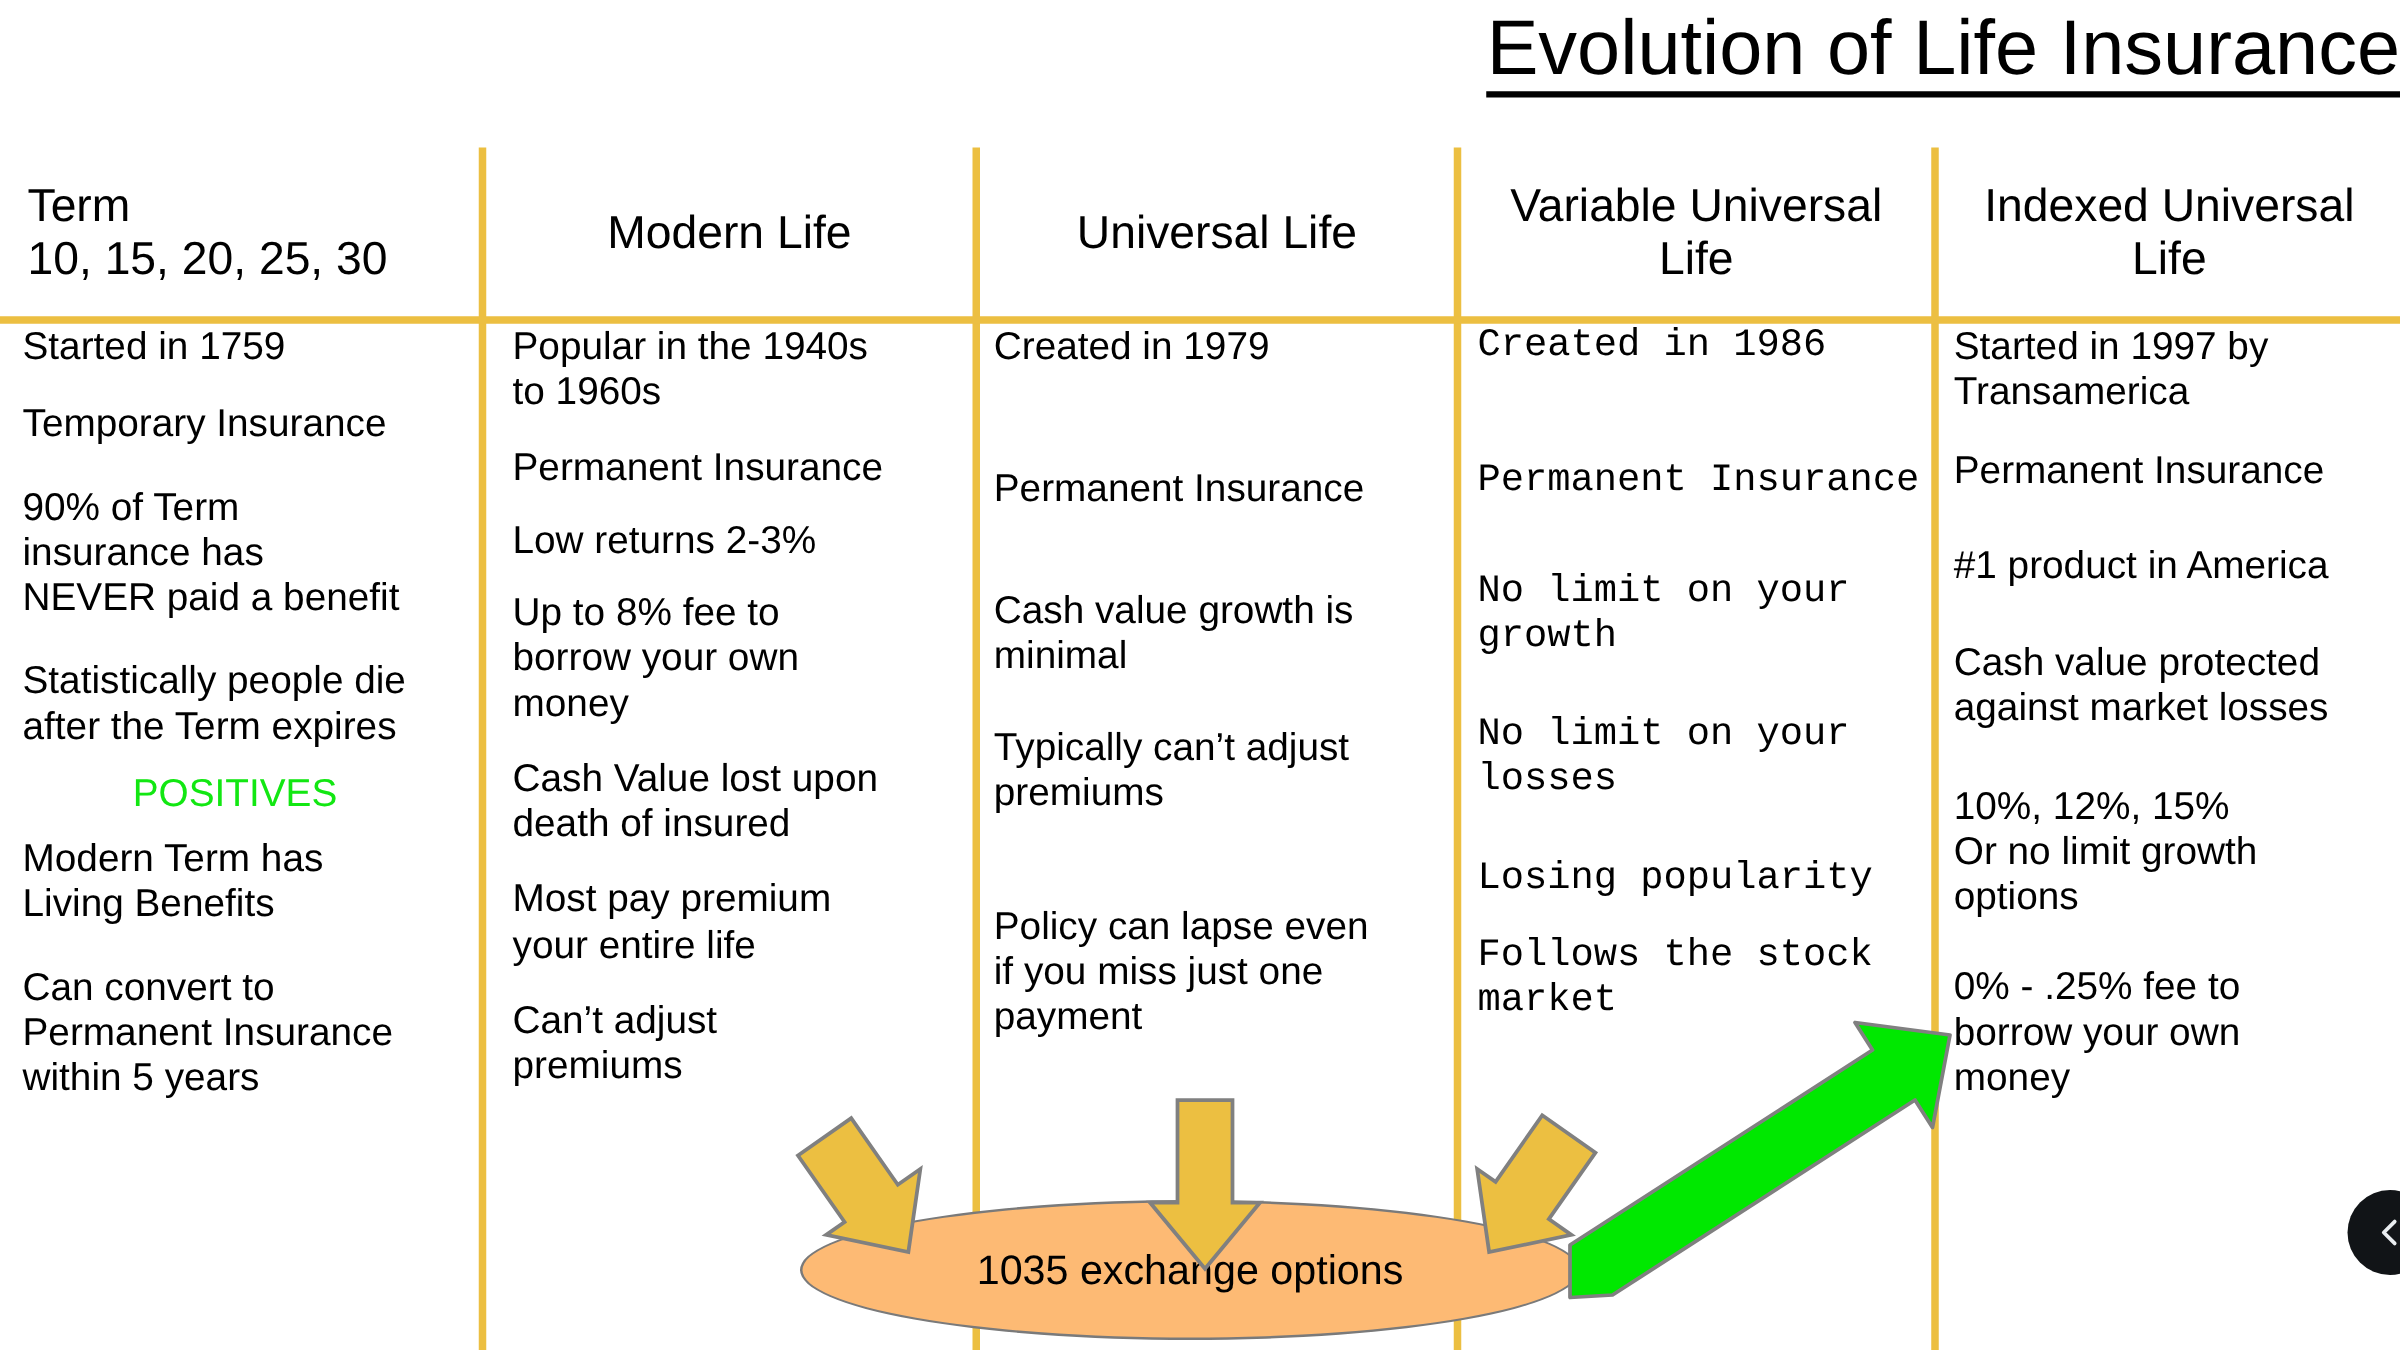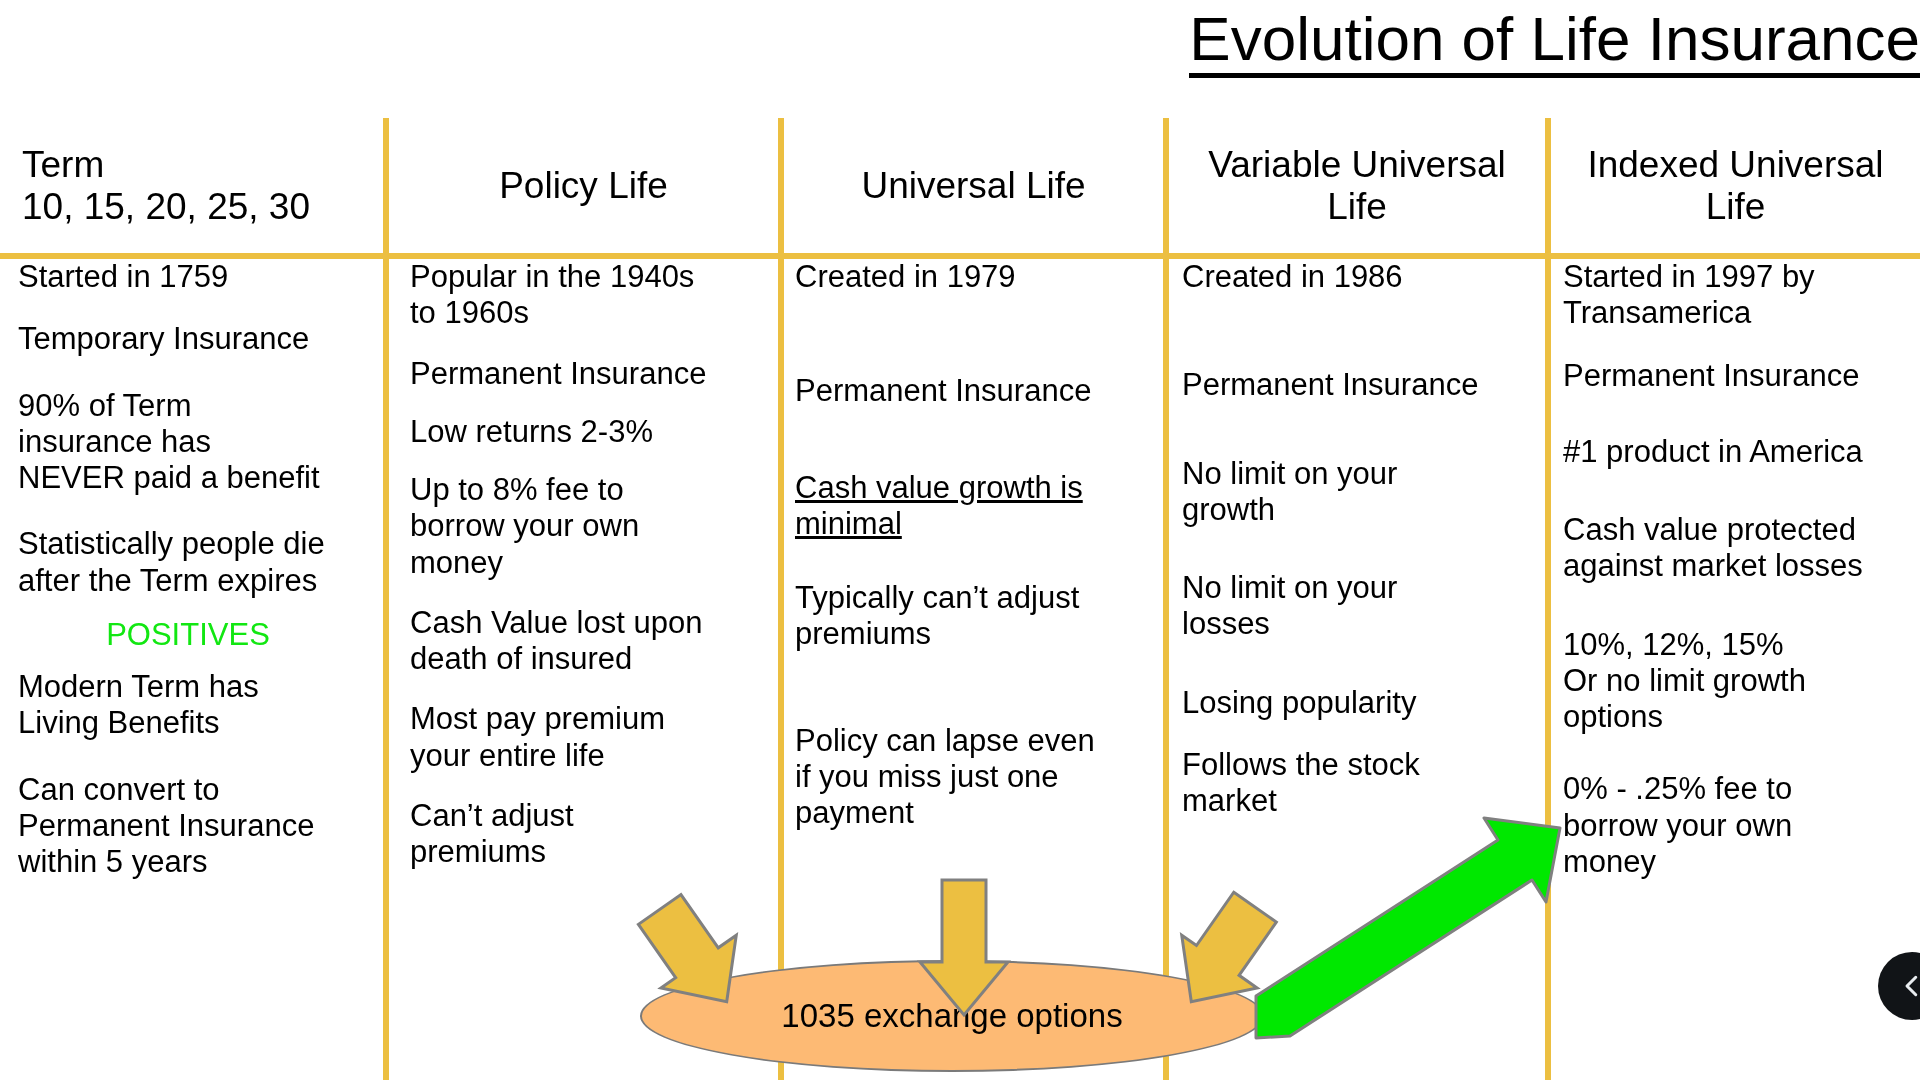--- a/index.html
+++ b/index.html
@@ -159,21 +159,21 @@
   <div class="vline" style="left:1545px; height:962px;"></div>
 
   <div id="hline"></div>
 
   <div class="col-header left-align" style="left:0px; width:383px;">
     <span style="white-space:pre-line;">Term
 10, 15, 20, 25, 30</span>
   </div>
 
   <div class="col-header" style="left:389px; width:389px;">
-    <span style="white-space:pre-line;">Policy Life</span>
+    <span style="white-space:pre-line;">Modern Life</span>
   </div>
 
   <div class="col-header" style="left:784px; width:379px;">
     <span style="white-space:pre-line;">Universal Life</span>
   </div>
 
   <div class="col-header" style="left:1169px; width:376px;">
     <span style="white-space:pre-line;">Variable Universal
 Life</span>
   </div>
@@ -211,30 +211,30 @@
 death of insured</div>
     <div class="entry" style="margin-bottom:24px;">Most pay premium
 your entire life</div>
     <div class="entry">Can’t adjust
 premiums</div>
   </div>
 
   <div class="col-body" style="left:795px; width:368px;">
     <div class="entry" style="margin-bottom:78px;">Created in 1979</div>
     <div class="entry" style="margin-bottom:60px;">Permanent Insurance</div>
-    <div class="entry" style="margin-bottom:38px;text-decoration:underline;">Cash value growth is
+    <div class="entry" style="margin-bottom:38px;">Cash value growth is
 minimal</div>
     <div class="entry" style="margin-bottom:70px;">Typically can’t adjust
 premiums</div>
     <div class="entry">Policy can lapse even
 if you miss just one
 payment</div>
   </div>
 
-  <div class="col-body" style="left:1182px; width:364px;">
+  <div class="col-body" style="left:1182px; width:364px;font-family:Liberation Mono, monospace;">
     <div class="entry" style="margin-bottom:72px;">Created in 1986</div>
     <div class="entry" style="margin-bottom:52px;">Permanent Insurance</div>
     <div class="entry" style="margin-bottom:42px;">No limit on your
 growth</div>
     <div class="entry" style="margin-bottom:42px;">No limit on your
 losses</div>
     <div class="entry">Losing popularity</div>
     <div class="entry" style="margin-bottom:44px;">Follows the stock
 market</div>
   </div>

